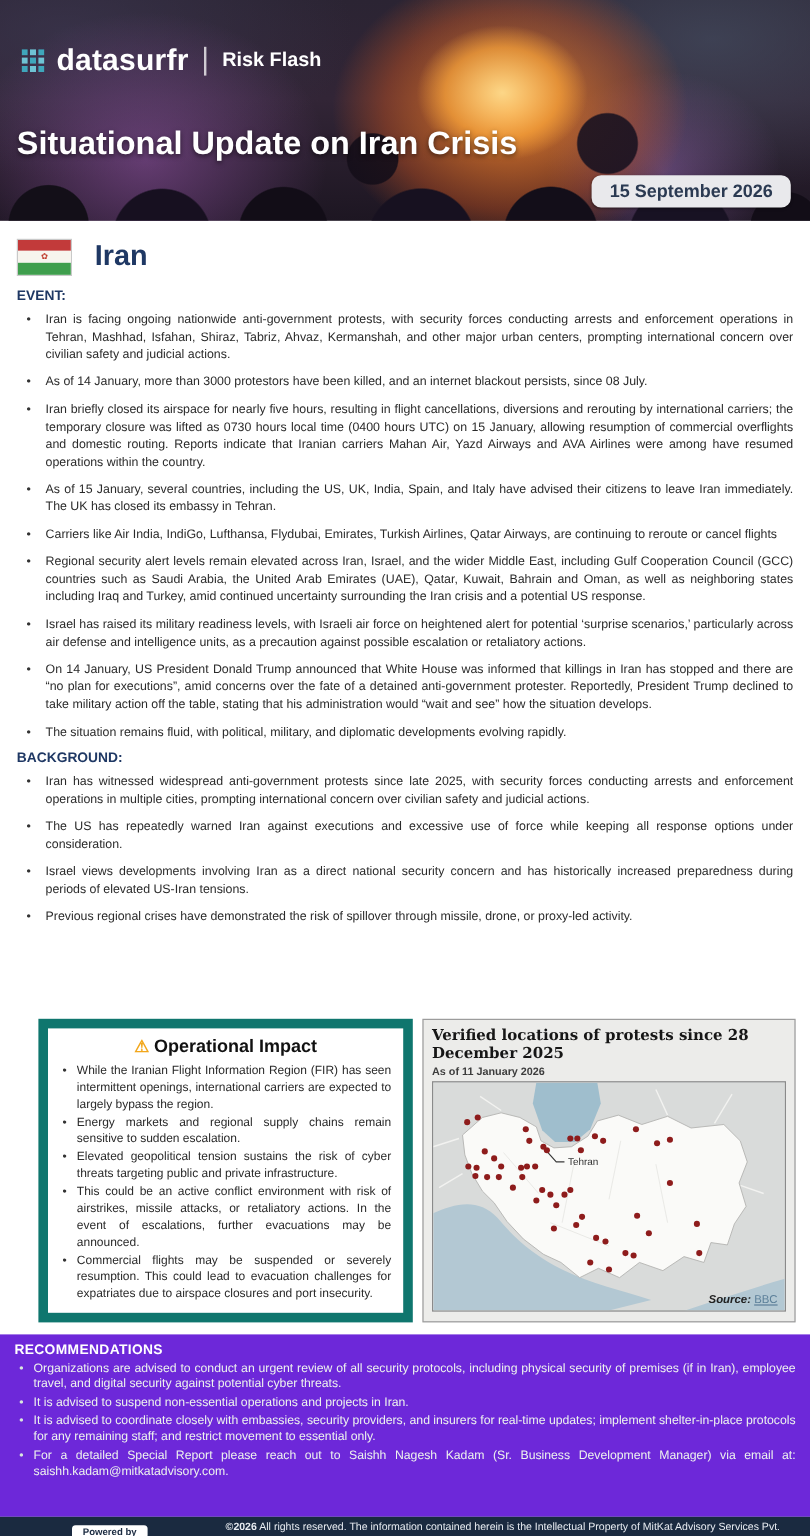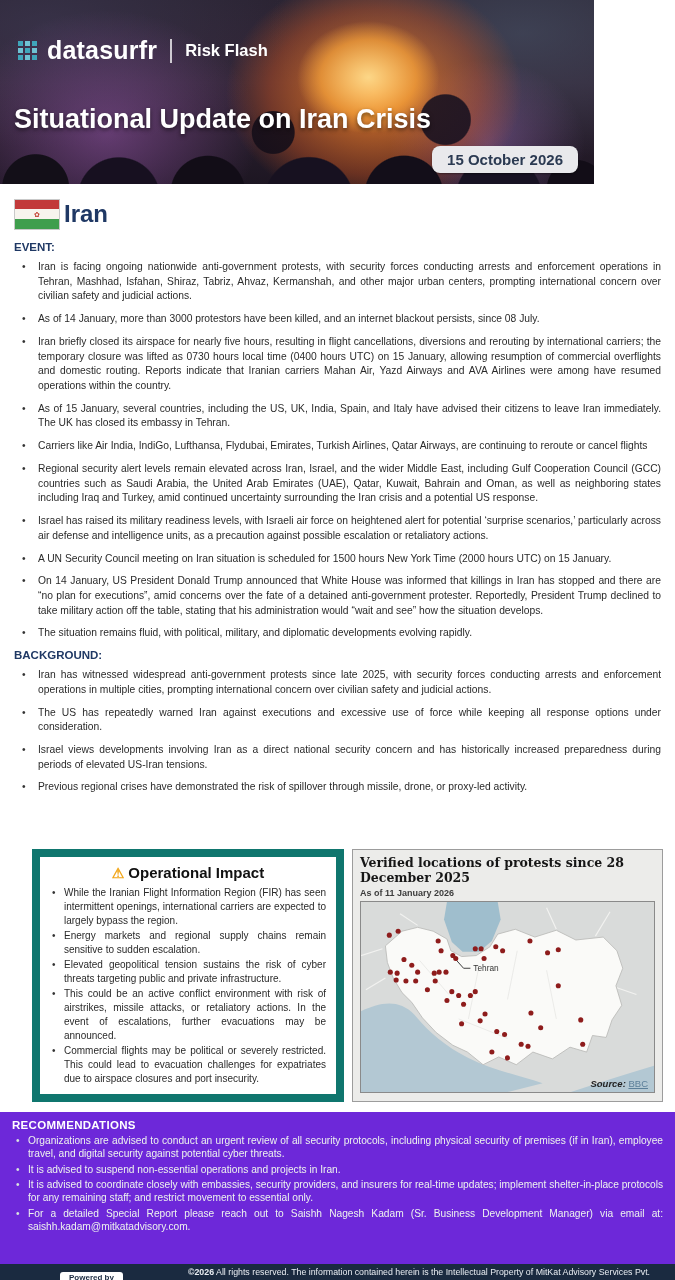--- a/index.html
+++ b/index.html
@@ -1,20 +1,20 @@
 <!DOCTYPE html>
 <html><head>
 <meta charset="utf-8">
 <style>
   * { margin:0; padding:0; box-sizing:border-box; }
   html,body { width:675px; height:1280px; overflow:hidden; background:#fff;
               font-family:"Liberation Sans", sans-serif; }
 
   
-  .hero { position:relative; width:594px; height:184px; overflow:hidden;
+  .hero { position:relative; width:675px; height:184px; overflow:hidden;
     background:
       radial-gradient(ellipse 95px 75px at 62% 42%, rgba(255,220,140,.95), rgba(255,170,60,.65) 50%, transparent 75%),
       radial-gradient(ellipse 190px 150px at 63% 50%, rgba(255,140,40,.85), rgba(220,90,30,.4) 55%, transparent 78%),
       radial-gradient(ellipse 210px 170px at 18% 72%, rgba(150,85,170,.55), transparent 72%),
       radial-gradient(ellipse 140px 120px at 82% 78%, rgba(160,110,190,.45), transparent 70%),
       radial-gradient(ellipse 320px 160px at 88% 18%, rgba(70,80,100,.65), transparent 80%),
       radial-gradient(ellipse 300px 150px at 8% 15%, rgba(60,55,80,.7), transparent 80%),
       linear-gradient(180deg, #2b2433 0%, #322536 45%, #1d1622 100%);
     text-decoration: underline;
   }
@@ -36,21 +36,21 @@
   .brand-name { color:#fff; font-size:25px; font-weight:bold; letter-spacing:.2px; }
   .brand-divider { width:2px; height:24px; background:rgba(255,255,255,.75); margin:0 3px; }
   .product-name { color:#fff; font-size:16.5px; font-weight:bold; }
   .hero-title { position:absolute; z-index:3; left:14px; top:104px; color:#fff;
                 font-size:27px; font-weight:bold; text-shadow:0 2px 4px rgba(0,0,0,.55); }
   .date-pill { position:absolute; z-index:3; right:16px; top:146px;
                background:#e9e9ec; color:#2b3a52; font-size:15px; font-weight:bold;
                padding:5px 15px; border-radius:8px; box-shadow:0 1px 2px rgba(0,0,0,.4); }
 
   
-  .country-row { height:52px; display:flex; align-items:center; gap:4px; padding:8px 14px 0; }
+  .country-row { height:52px; display:flex; align-items:center; gap:19px; padding:8px 14px 0; }
   .flag { width:46px; height:31px; border:1px solid #c9c9c9; display:flex; flex-direction:column; }
   .flag .red { flex:1; background:#c23a3a; }
   .flag .white { flex:1; background:#f7f4ee; display:flex; align-items:center; justify-content:center; }
   .flag .green { flex:1; background:#3f9e4d; }
   .flag .emblem { color:#c0392b; font-size:7px; line-height:1; }
   .country-name { font-size:24px; font-weight:bold; color:#1f3864; }
 
   
   .mid { height:609px; overflow:hidden; padding:2px 14px 0; }
   .sec-heading { font-size:11.5px; font-weight:bold; color:#1f3864; margin:3px 0 7px; }
@@ -120,21 +120,21 @@
       <rect x="14" y="7" width="5" height="5" fill="#6fc3d4"></rect>
       <rect x="0" y="14" width="5" height="5" fill="#3fa6bb"></rect>
       <rect x="7" y="14" width="5" height="5" fill="#6fc3d4"></rect>
       <rect x="14" y="14" width="5" height="5" fill="#3fa6bb"></rect>
     </svg>
     <span class="brand-name">datasurfr</span>
     <span class="brand-divider"></span>
     <span class="product-name">Risk Flash</span>
   </div>
   <div class="hero-title">Situational Update on Iran Crisis</div>
-  <div class="date-pill">15 October 2026</div>
+  <div class="date-pill">15 September 2026</div>
 </div>
 
 <div class="country-row">
   <div class="flag">
     <div class="red"></div>
     <div class="white">
       <span class="emblem">✿</span>
     </div>
     <div class="green"></div>
   </div>
@@ -144,21 +144,20 @@
 <div class="mid">
   <div class="sec-heading">EVENT:</div>
   <ul class="bullets">
       <li>Iran is facing ongoing nationwide anti-government protests, with security forces conducting arrests and enforcement operations in Tehran, Mashhad, Isfahan, Shiraz, Tabriz, Ahvaz, Kermanshah, and other major urban centers, prompting international concern over civilian safety and judicial actions.</li>
       <li>As of 14 January, more than 3000 protestors have been killed, and an internet blackout persists, since 08 July.</li>
       <li>Iran briefly closed its airspace for nearly five hours, resulting in flight cancellations, diversions and rerouting by international carriers; the temporary closure was lifted as 0730 hours local time (0400 hours UTC) on 15 January, allowing resumption of commercial overflights and domestic routing. Reports indicate that Iranian carriers Mahan Air, Yazd Airways and AVA Airlines were among have resumed operations within the country.</li>
       <li>As of 15 January, several countries, including the US, UK, India, Spain, and Italy have advised their citizens to leave Iran immediately. The UK has closed its embassy in Tehran.</li>
       <li>Carriers like Air India, IndiGo, Lufthansa, Flydubai, Emirates, Turkish Airlines, Qatar Airways, are continuing to reroute or cancel flights</li>
       <li>Regional security alert levels remain elevated across Iran, Israel, and the wider Middle East, including Gulf Cooperation Council (GCC) countries such as Saudi Arabia, the United Arab Emirates (UAE), Qatar, Kuwait, Bahrain and Oman, as well as neighboring states including Iraq and Turkey, amid continued uncertainty surrounding the Iran crisis and a potential US response.</li>
       <li>Israel has raised its military readiness levels, with Israeli air force on heightened alert for potential ‘surprise scenarios,’ particularly across air defense and intelligence units, as a precaution against possible escalation or retaliatory actions.</li>
-      <li>A UN Security Council meeting on Iran situation is scheduled for 1500 hours New York Time (2000 hours UTC) on 15 January.</li>
       <li>On 14 January, US President Donald Trump announced that White House was informed that killings in Iran has stopped and there are “no plan for executions”, amid concerns over the fate of a detained anti-government protester. Reportedly, President Trump declined to take military action off the table, stating that his administration would “wait and see” how the situation develops.</li>
       <li>The situation remains fluid, with political, military, and diplomatic developments evolving rapidly.</li>
     </ul>
 
   <div class="sec-heading">BACKGROUND:</div>
   <ul class="bullets">
       <li>Iran has witnessed widespread anti-government protests since late 2025, with security forces conducting arrests and enforcement operations in multiple cities, prompting international concern over civilian safety and judicial actions.</li>
       <li>The US has repeatedly warned Iran against executions and excessive use of force while keeping all response options under consideration.</li>
       <li>Israel views developments involving Iran as a direct national security concern and has historically increased preparedness during periods of elevated US-Iran tensions.</li>
       <li>Previous regional crises have demonstrated the risk of spillover through missile, drone, or proxy-led activity.</li>
@@ -168,21 +167,21 @@
 <div class="boxes-row">
   <div class="impact-box">
     <div class="impact-title">
       <span class="warn-icon">⚠</span><span>Operational Impact</span>
     </div>
     <ul class="impact-list">
         <li>While the Iranian Flight Information Region (FIR) has seen intermittent openings, international carriers are expected to largely bypass the region.</li>
         <li>Energy markets and regional supply chains remain sensitive to sudden escalation.</li>
         <li>Elevated geopolitical tension sustains the risk of cyber threats targeting public and private infrastructure.</li>
         <li>This could be an active conflict environment with risk of airstrikes, missile attacks, or retaliatory actions. In the event of escalations, further evacuations may be announced.</li>
-        <li>Commercial flights may be political or severely restricted. This could lead to evacuation challenges for expatriates due to airspace closures and port insecurity.</li>
+        <li>Commercial flights may be suspended or severely resumption. This could lead to evacuation challenges for expatriates due to airspace closures and port insecurity.</li>
       </ul>
   </div>
 
   <div class="map-panel">
     <div class="map-title">Verified locations of protests since 28 December 2025</div>
     <div class="map-subtitle">As of 11 January 2026</div>
     <div class="map-frame">
       <svg viewBox="0 0 300 195" preserveAspectRatio="none">
         <rect width="300" height="195" fill="#d9dbda"></rect>
         <path d="M0,112 C18,104 38,98 55,116 C70,134 86,148 110,160 C134,172 158,177 186,186 L150,195 L0,195 Z" fill="#b3c8d3"></path>

